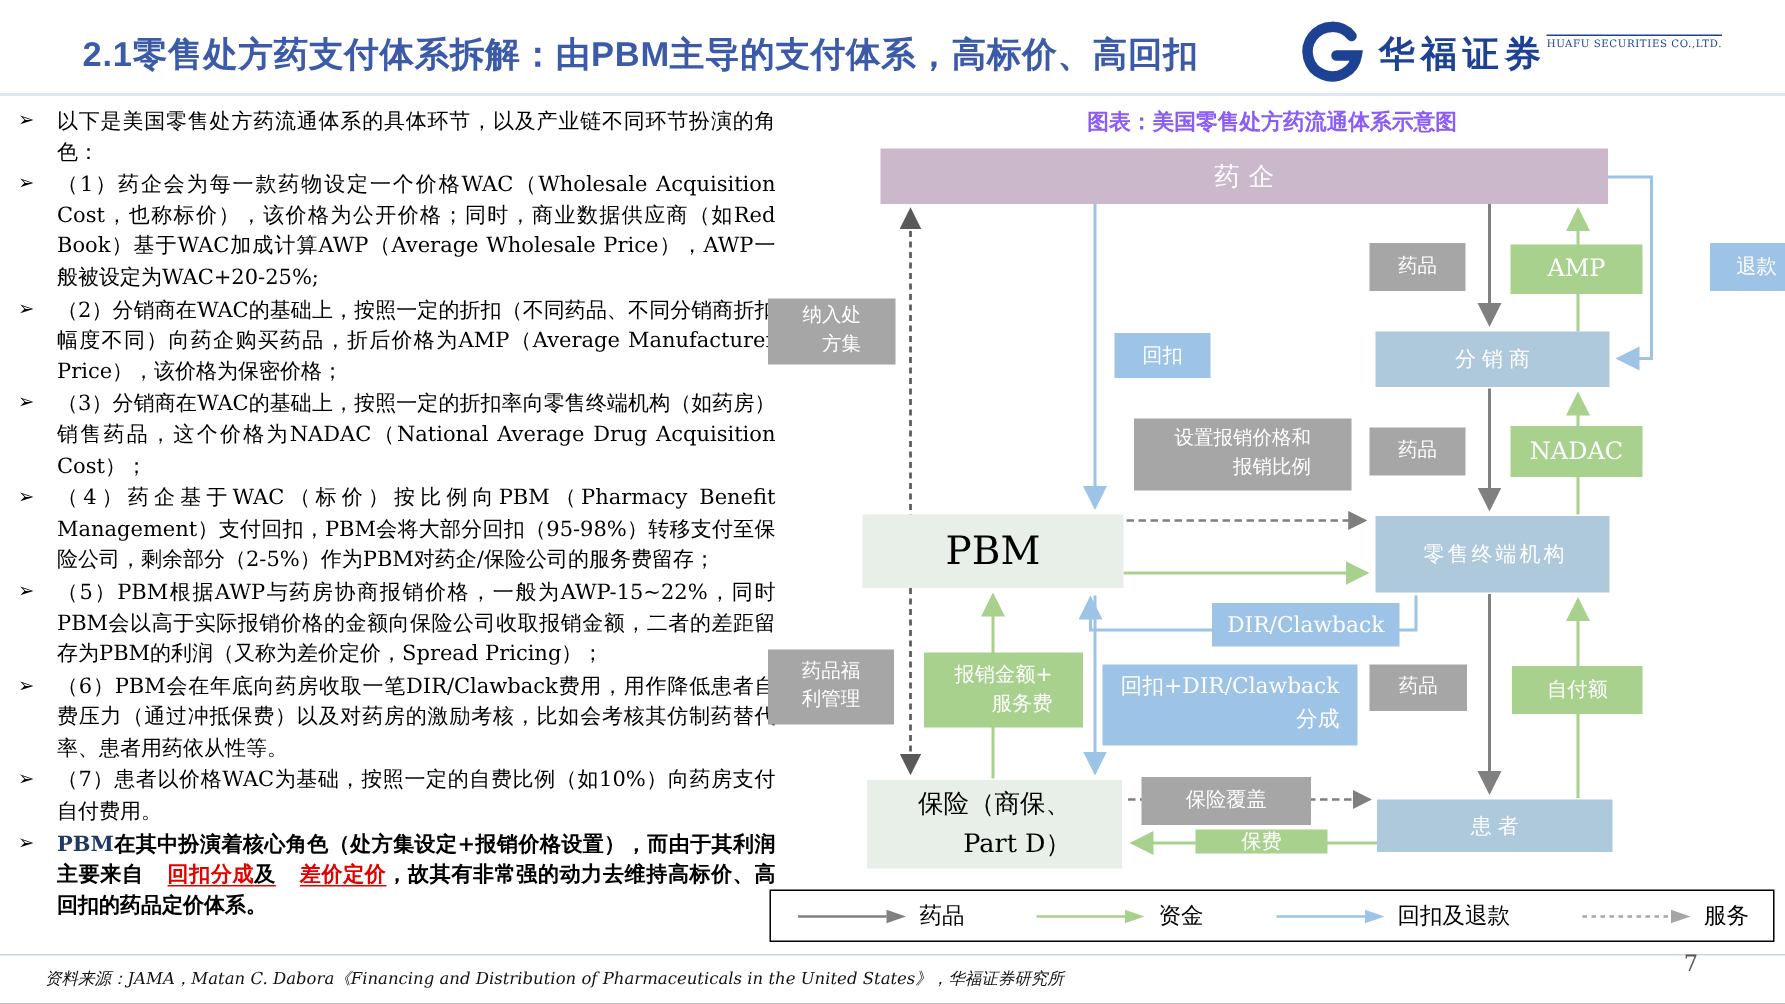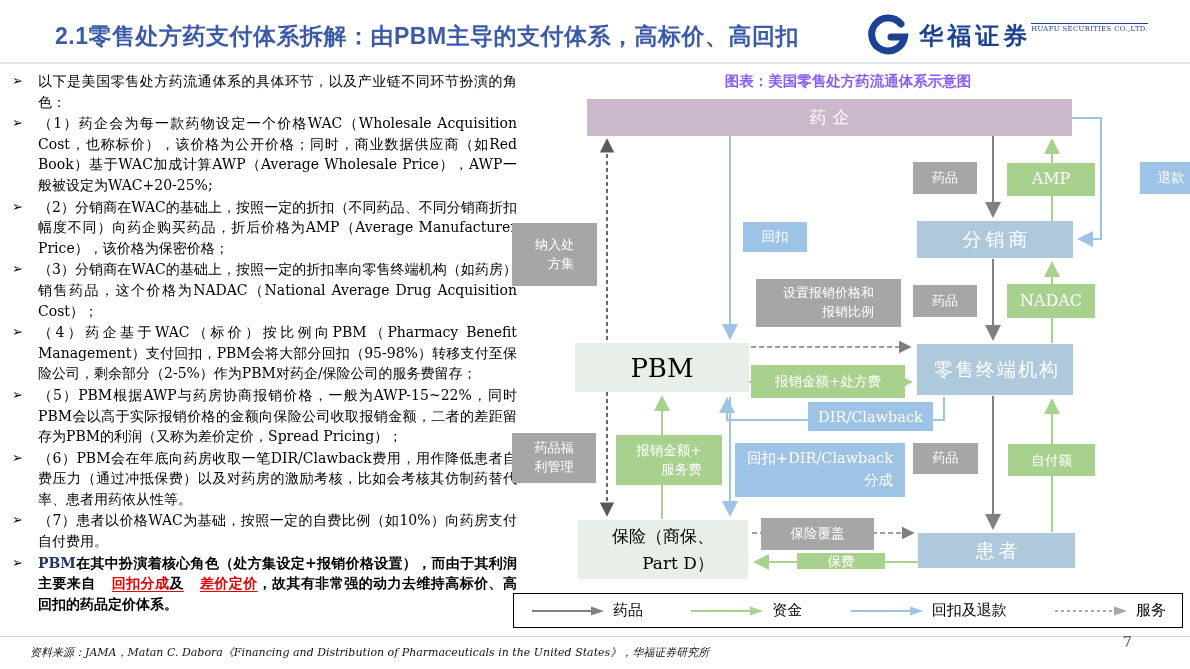--- a/index.html
+++ b/index.html
@@ -25,21 +25,21 @@
   .s-ru{font-weight:bold;color:var(--c-red,#e50000);text-decoration:underline;text-decoration-color:var(--c-red,#e50000);text-underline-offset:3px;padding-left:16px;}
   .s-bu{font-weight:bold;color:#000;text-decoration:underline;text-decoration-color:var(--c-red,#e50000);text-underline-offset:3px;}
   
   .fig-title{position:absolute;left:510px;top:72px;width:676px;text-align:center;
              font-size:14.5px;font-weight:bold;color:#8b5cf6;}
   .diagram{position:absolute;left:510px;top:95px;width:676px;height:500px;}
   .diagram svg.wires{position:absolute;left:0;top:0;pointer-events:none;}
   .nd{position:absolute;display:flex;align-items:center;justify-content:center;
       text-align:right;color:#fff;white-space:pre-line;box-sizing:border-box;}
   .f-pink{background:var(--c-pink,#ccb8cb);font-size:17px;letter-spacing:6px;text-indent:6px;}
-  .f-ent{background:var(--c-entblue,#aec8dc);font-size:19px;letter-spacing:4px;text-indent:4px;}
+  .f-ent{background:var(--c-entblue,#aec8dc);font-size:14px;letter-spacing:4px;text-indent:4px;}
   .f-lbl{background:var(--c-blue,#9dc3e6);font-size:13.5px;}
   .f-gray{background:var(--c-gray,#a6a6a6);font-size:13px;line-height:1.45;}
   .f-green{background:var(--c-green,#a9d18e);font-size:13.5px;line-height:1.4;}
   .f-pale{background:var(--c-pale,#e8eee8);color:#000;}
   
   .legend{position:absolute;left:513px;top:593px;width:670px;height:35px;border:1.5px solid #000;
           box-sizing:border-box;display:flex;align-items:center;justify-content:space-between;
           padding:0 16px;}
   .lg-item{display:flex;align-items:center;gap:7px;}
   .lg-label{font-size:15px;color:#000;}
@@ -147,31 +147,30 @@
       <line x1="97" y1="45" x2="97" y2="420" stroke="#595959" stroke-width="1.8" stroke-dasharray="4 3" marker-start="url(#md)" marker-end="url(#md)"></line>
 
       <line x1="241" y1="252" x2="400" y2="252" stroke="#7f7f7f" stroke-width="1.6" stroke-dasharray="5 3" marker-end="url(#mgd)"></line>
       <line x1="242" y1="438" x2="403" y2="438" stroke="#7f7f7f" stroke-width="1.6" stroke-dasharray="5 3" marker-end="url(#mgd)"></line>
     </svg>
 
     <div class="nd f-pink" style="left:77px;top:4px;width:485px;height:37px;">药企</div>
     <div class="nd f-gray" style="left:403px;top:67px;width:64px;height:32px;">药品</div>
     <div class="nd f-green" style="left:497px;top:68px;width:88px;height:33px;font-size:16px;">AMP</div>
     <div class="nd f-lbl" style="left:630px;top:67px;width:62px;height:32px;">退款</div>
-    <div class="nd f-gray" style="left:2px;top:128px;width:85px;height:63px;">纳入处
+    <div class="nd f-gray" style="left:2px;top:104px;width:85px;height:44px;">纳入处
 方集</div>
     <div class="nd f-lbl" style="left:233px;top:127px;width:64px;height:30px;">回扣</div>
     <div class="nd f-ent" style="left:407px;top:126px;width:156px;height:37px;">分销商</div>
     <div class="nd f-gray" style="left:246px;top:184px;width:145px;height:48px;">设置报销价格和
 报销比例</div>
     <div class="nd f-gray" style="left:403px;top:190px;width:64px;height:32px;">药品</div>
     <div class="nd f-green" style="left:497px;top:189px;width:88px;height:34px;font-size:16px;">NADAC</div>
     <div class="nd f-pale" style="left:65px;top:248px;width:174px;height:49px;font-size:26px;">PBM</div>
     <div class="nd f-ent" style="left:407px;top:249px;width:156px;height:51px;letter-spacing:2px;">零售终端机构</div>
-    <div class="nd f-green" style="left:241px;top:270px;width:154px;height:33px;">报销金额+处方费</div>
     <div class="nd f-lbl" style="left:298px;top:307px;width:125px;height:29px;font-size:14.5px;">DIR/Clawback</div>
     <div class="nd f-gray" style="left:2px;top:338px;width:84px;height:50px;">药品福
 利管理</div>
     <div class="nd f-green" style="left:106px;top:340px;width:106px;height:50px;">报销金额+
 服务费</div>
     <div class="nd f-lbl" style="left:225px;top:348px;width:170px;height:54px;font-size:14.5px;line-height:1.5;">回扣+DIR/Clawback
 分成</div>
     <div class="nd f-gray" style="left:403px;top:348px;width:65px;height:31px;">药品</div>
     <div class="nd f-green" style="left:498px;top:349px;width:87px;height:32px;">自付额</div>
     <div class="nd f-pale" style="left:68px;top:425px;width:170px;height:59px;font-size:17px;line-height:1.55;">保险（商保、

